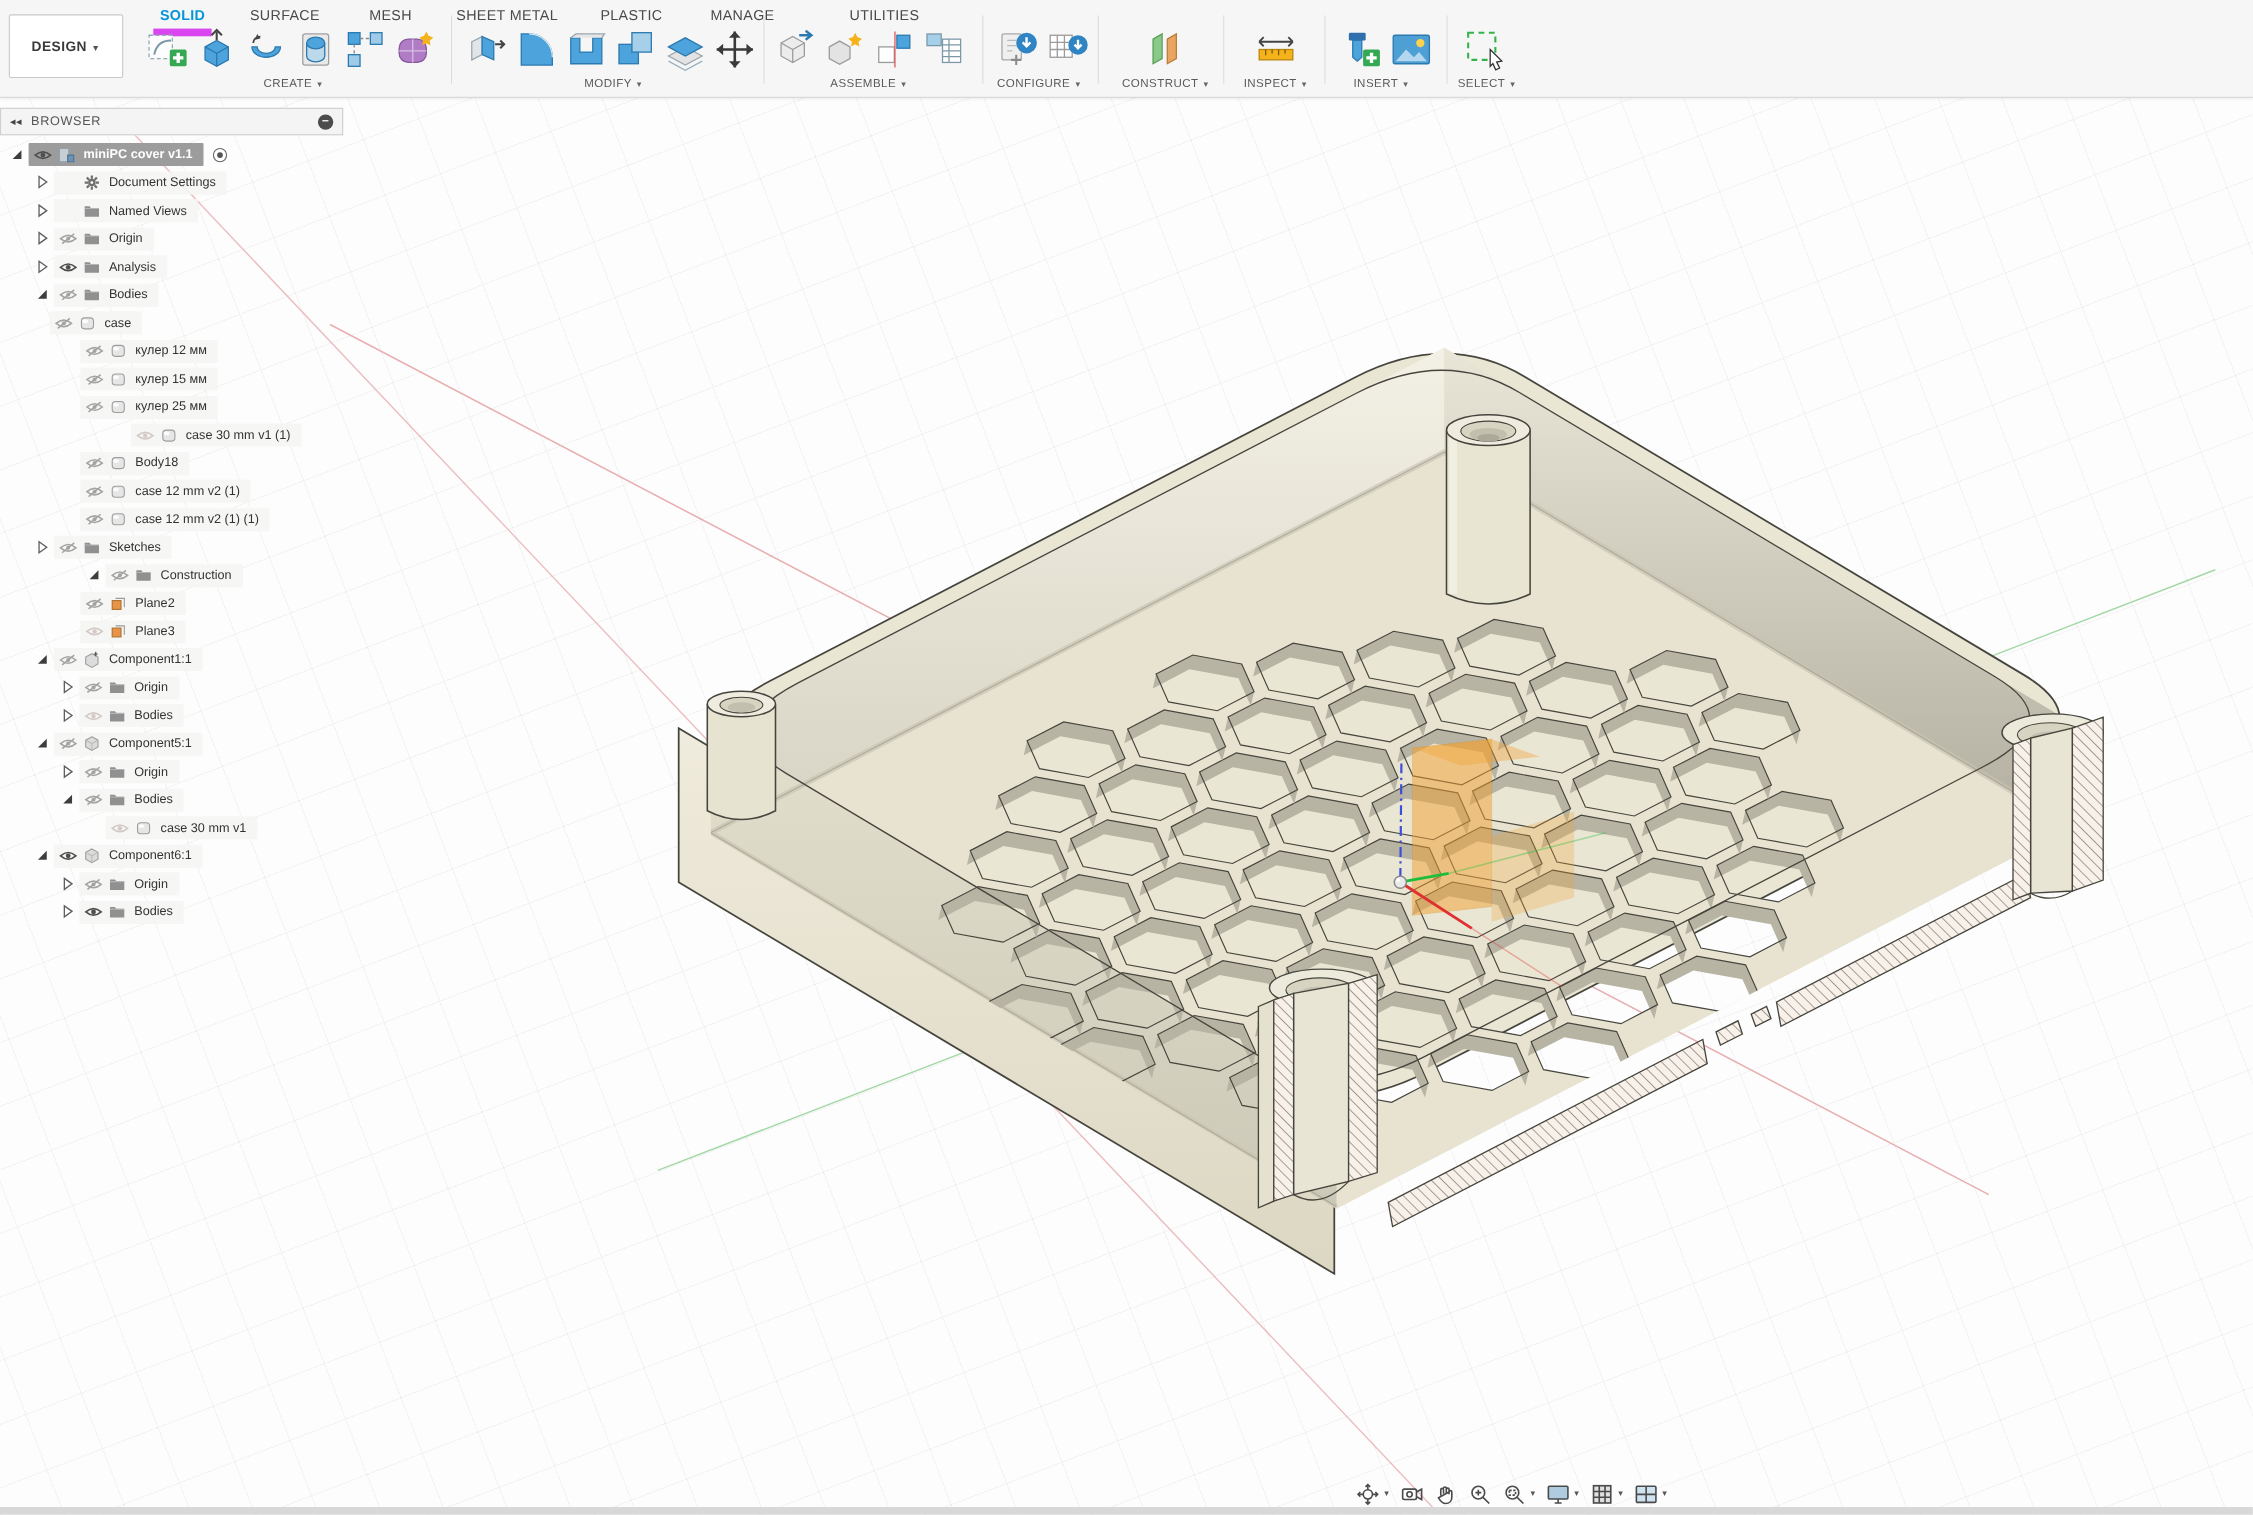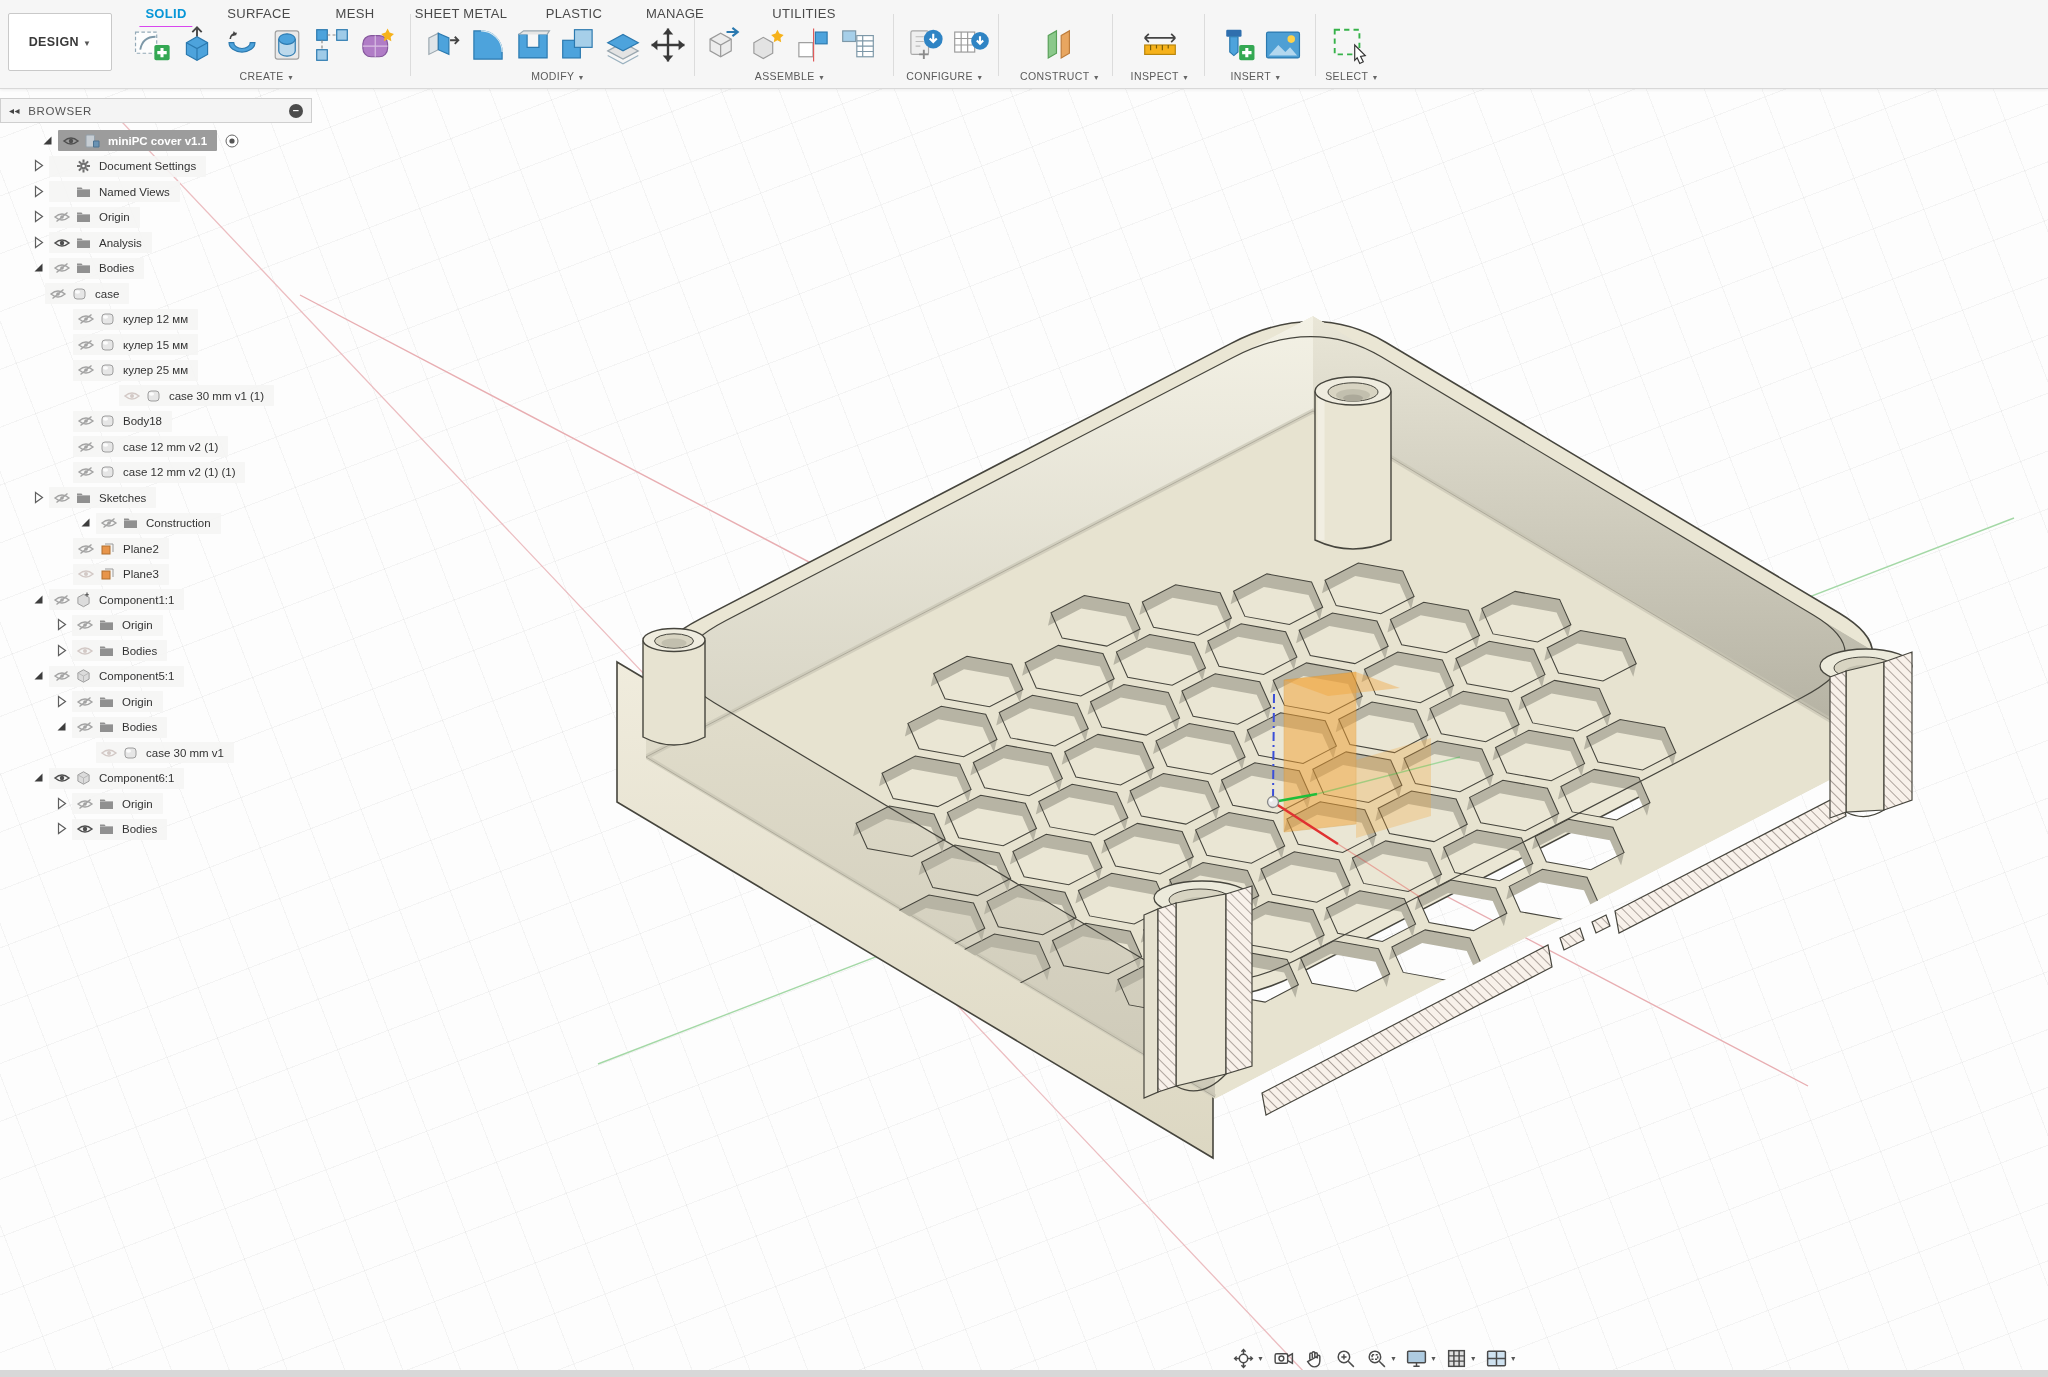--- a/index.html
+++ b/index.html
@@ -18,21 +18,21 @@
   #toolbar { position:absolute; left:0; top:0; width:2048px; height:89px;
     background:#f6f6f6; border-bottom:1px solid #d8d8d8; z-index:5;
     box-shadow:0 1px 3px rgba(0,0,0,.07); }
   #design-btn { position:absolute; left:8px; top:13px; width:104px; height:58px;
     background:#fff; border:1px solid #c9c9c9; border-radius:2px;
     font-size:12.5px; font-weight:bold; color:#3a3a3a; text-align:center;
     line-height:56px; letter-spacing:.4px; cursor:default; }
   #design-btn .caret { font-size:8px; color:#555; margin-left:4px; }
   .tab { position:absolute; top:4px; transform:translateX(-50%);
     font-size:13px; color:#4a4a4a; letter-spacing:.3px; padding:2px 6px 5px; cursor:default; }
-  .tab.active { color:#0696d7; font-weight:bold; border-bottom:1px solid #d946ef; }
+  .tab.active { color:#0696d7; font-weight:bold; border-bottom:7px solid #d946ef; }
   .tool-icon { position:absolute; top:25px; width:40px; height:40px; cursor:default; }
   .tool-icon svg { width:100%; height:100%; }
   .grp-label { position:absolute; top:70px; transform:translateX(-50%);
     font-size:10.5px; color:#5a5a5a; letter-spacing:.4px; white-space:nowrap; cursor:default; }
   .grp-label .caret { font-size:7px; color:#666; }
   .tb-sep { position:absolute; top:14px; width:1px; height:62px; background:#dcdcdc; }
   
   #browser { position:absolute; left:0; top:98px; width:320px; z-index:4; }
   .panel-head { height:25px; background:#f4f4f4; border:1px solid #cfcfcf;
     display:flex; align-items:center; font-size:11.5px; color:#555;
@@ -433,21 +433,21 @@
     </div>
 </div>
 
 <div id="browser">
   <div class="panel-head" style="width:312px">
     <span class="ph-collapse">◂◂</span>
     <span class="ph-title">BROWSER</span>
     <span class="ph-circle">–</span>
   </div>
   <div id="tree">
-      <div class="trow sel" style="padding-left: 8px; margin-left: 32px;">
+      <div class="trow sel" style="padding-left: 8px;">
         <svg class="expander" viewBox="0 0 16 16">
           <path d="M11.5 3.5v8h-8z" fill="#3d3d3d"></path>
         </svg>
         <span class="pill">
           <svg class="eye" viewBox="0 0 18 16">
             <path d="M2 8q7-6 14 0q-7 6-14 0z" fill="none" stroke="#4f4f4f" stroke-width="1.5"></path>
             <circle cx="9" cy="8" r="2.2" fill="#4f4f4f"></circle>
           </svg>
           <svg class="ticon" viewBox="0 0 16 16">
             <rect x="1.5" y="2" width="8.5" height="12" rx="1" fill="#c6cdd3" stroke="#93a0aa"></rect>

